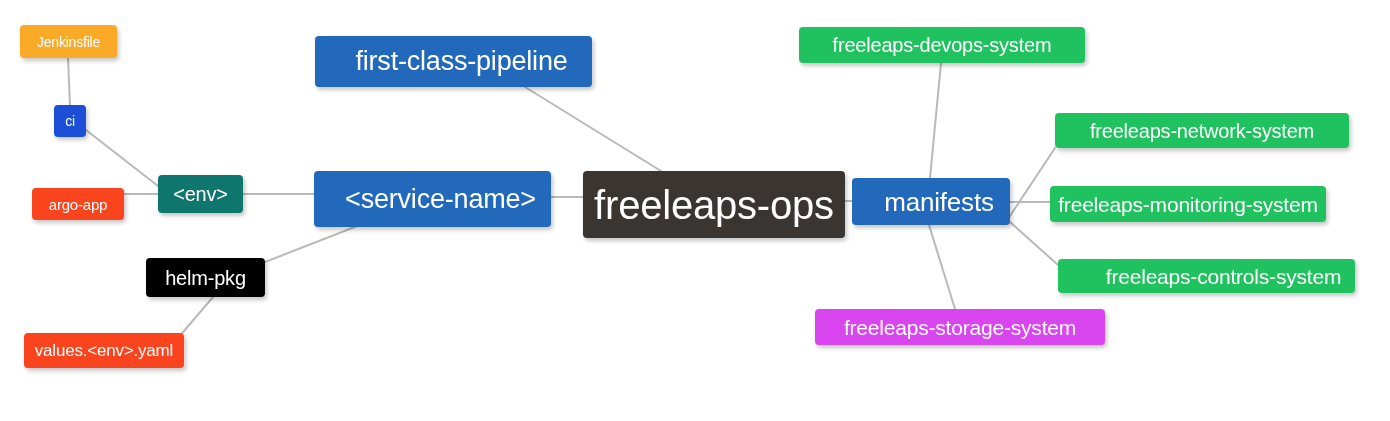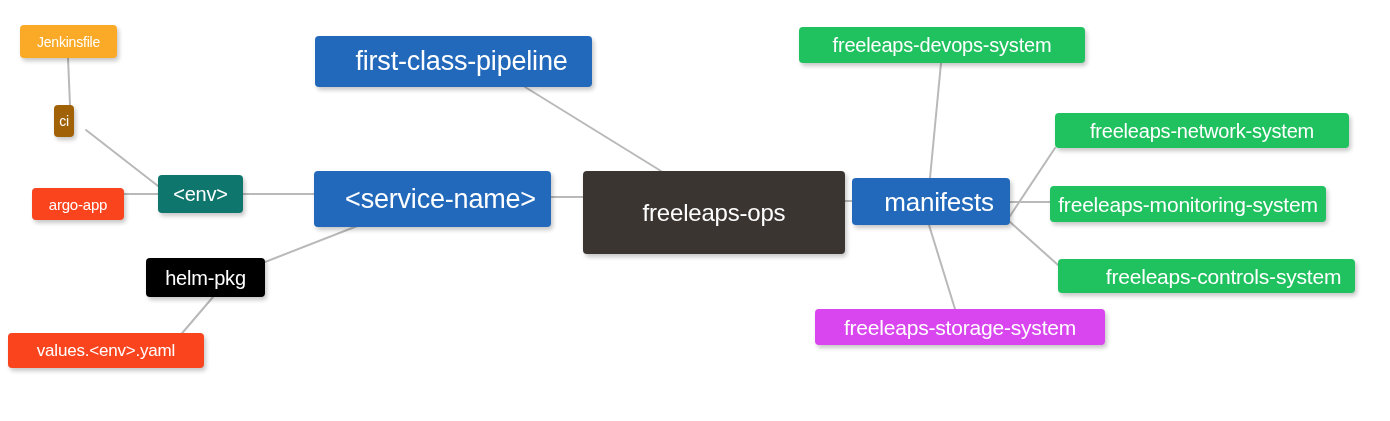--- a/index.html
+++ b/index.html
@@ -57,27 +57,27 @@
       <line x1="525" y1="87" x2="661" y2="171" stroke="#b9b9b9" stroke-width="2" stroke-linecap="round"></line>
       <line x1="551" y1="197" x2="583" y2="197" stroke="#b9b9b9" stroke-width="2" stroke-linecap="round"></line>
       <line x1="845" y1="201" x2="852" y2="201" stroke="#b9b9b9" stroke-width="2" stroke-linecap="round"></line>
       <line x1="941" y1="63" x2="930" y2="178" stroke="#b9b9b9" stroke-width="2" stroke-linecap="round"></line>
       <line x1="1055" y1="148" x2="1010" y2="216" stroke="#b9b9b9" stroke-width="2" stroke-linecap="round"></line>
       <line x1="1050" y1="202" x2="1010" y2="202" stroke="#b9b9b9" stroke-width="2" stroke-linecap="round"></line>
       <line x1="1058" y1="265" x2="1010" y2="222" stroke="#b9b9b9" stroke-width="2" stroke-linecap="round"></line>
       <line x1="955" y1="309" x2="929" y2="225" stroke="#b9b9b9" stroke-width="2" stroke-linecap="round"></line>
     </svg>
 <div class="node n-orange" style="left: 20px; top: 25px; width: 97px; height: 33px; font-size: 14px; background: rgb(251, 170, 40);">Jenkinsfile</div>
-    <div class="node n-red" style="left: 54px; top: 105px; width: 20px; height: 32px; font-size: 14px; background: #a16207;">ci</div>
+    <div class="node n-red" style="left: 54px; top: 105px; width: 32px; height: 32px; font-size: 14px; background: #1d4ed8;">ci</div>
     <div class="node n-red" style="left: 32px; top: 188px; width: 92px; height: 32px; font-size: 15px; background: rgb(249, 68, 30);">argo-app</div>
     <div class="node n-green" style="left: 158px; top: 175px; width: 85px; height: 38px; font-size: 20px; background: #0f766e;">&lt;env&gt;</div>
     <div class="node n-green" style="left: 146px; top: 258px; width: 119px; height: 39px; font-size: 20px; background: #000000;">helm-pkg</div>
-    <div class="node n-red" style="left: 8px; top: 333px; width: 196px; height: 35px; font-size: 17px; background: rgb(249, 68, 30);">values.&lt;env&gt;.yaml</div>
+    <div class="node n-red" style="left: 24px; top: 333px; width: 160px; height: 35px; font-size: 17px; background: rgb(249, 68, 30);">values.&lt;env&gt;.yaml</div>
     <div class="node n-blue" style="left: 315px; top: 36px; width: 277px; height: 51px; font-size: 27px; background: rgb(34, 105, 187);">first-class-pipeline</div>
     <div class="node n-blue" style="left: 314px; top: 171px; width: 237px; height: 56px; font-size: 27px; background: rgb(34, 105, 187);">&lt;service-name&gt;</div>
-    <div class="node n-root" style="left: 583px; top: 171px; width: 262px; height: 83px; font-size: 24px; background: rgb(59, 53, 50);">freeleaps-ops</div>
+    <div class="node n-root" style="left: 583px; top: 171px; width: 262px; height: 67px; font-size: 40px; background: rgb(59, 53, 50);">freeleaps-ops</div>
     <div class="node n-green" style="left: 799px; top: 27px; width: 286px; height: 36px; font-size: 20px; background: rgb(32, 193, 95);">freeleaps-devops-system</div>
     <div class="node n-blue" style="left: 852px; top: 178px; width: 158px; height: 47px; font-size: 26px; background: rgb(34, 105, 187);">manifests</div>
     <div class="node n-green" style="left: 1055px; top: 113px; width: 294px; height: 35px; font-size: 20px; background: rgb(32, 193, 95);">freeleaps-network-system</div>
     <div class="node n-green" style="left: 1050px; top: 186px; width: 276px; height: 36px; font-size: 21px; background: rgb(32, 193, 95);">freeleaps-monitoring-system</div>
     <div class="node n-green" style="left: 1058px; top: 259px; width: 297px; height: 34px; font-size: 21px; background: rgb(32, 193, 95); padding-left: 34px;">freeleaps-controls-system</div>
     <div class="node n-green" style="left: 815px; top: 309px; width: 290px; height: 36px; font-size: 21px; background: #d946ef;">freeleaps-storage-system</div>
   </div>
 
 </body></html>

